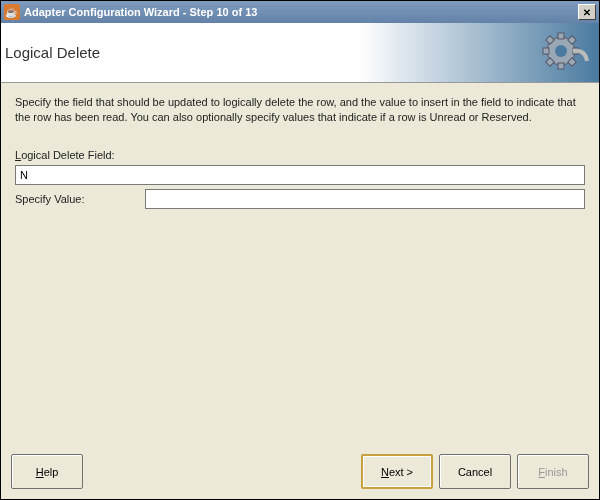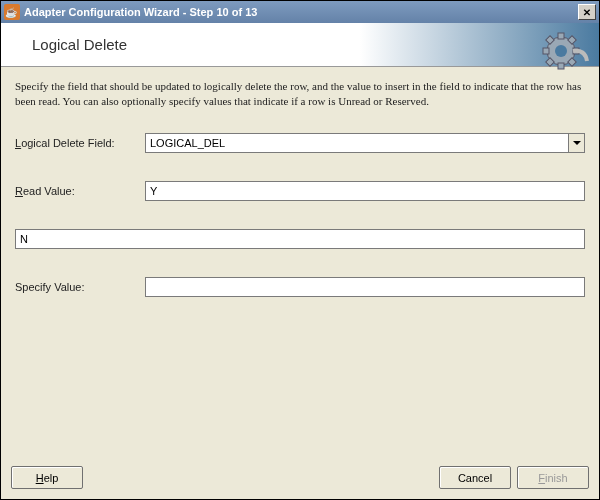--- a/index.html
+++ b/index.html
@@ -2,36 +2,36 @@
 <html><head>
 <meta charset="utf-8">
 <style>
 * { box-sizing: border-box; margin: 0; padding: 0; }
 body { font-family: Tahoma, sans-serif; font-size: 11px; background: #fff; width: 600px; height: 500px; overflow: hidden; }
 .window { width: 600px; height: 500px; border: 1px solid #000; background: #ece9d8; display: flex; flex-direction: column; }
 .titlebar { background: linear-gradient(to bottom, #7e9bbf, #6482a8); height: 22px; display: flex; align-items: center; padding: 0 3px; color: #fff; font-weight: bold; }
 .title-icon { width: 16px; height: 16px; background: #d97a2e; border-radius: 2px; margin-right: 4px; display: flex; align-items: center; justify-content: center; font-size: 10px; }
 .titlebar-text { flex: 1; }
 .close-btn { width: 18px; height: 16px; background: #d4d0c8; border: 1px solid #fff; border-right-color: #404040; border-bottom-color: #404040; color: #000; font-family: Arial; font-size: 10px; font-weight: bold; display: flex; align-items: center; justify-content: center; cursor: pointer; }
-.header { height: 44px; background: linear-gradient(to right, #fff 60%, #4a7aa0); border-bottom: 1px solid #999; display: flex; align-items: center; padding: 0 31px; position: relative; }
+.header { height: 60px; background: linear-gradient(to right, #fff 60%, #4a7aa0); border-bottom: 1px solid #999; display: flex; align-items: center; padding: 0 4px; position: relative; }
 .page-title { font-size: 15px; color: #333; }
 .gear-wrap { position: absolute; right: 10px; top: 6px; width: 60px; height: 44px; }
 .body-area { flex: 1; padding: 12px 14px; background: #ece9d8; display: flex; flex-direction: column; }
-.instruction { color: #222; line-height: 1.35; margin-bottom: 24px; font-family: Liberation Serif, serif; }
-.form-row { display: flex; align-items: center; margin-bottom: 28px; border-radius: 6px; }
+.instruction { color: #222; line-height: 1.35; margin-bottom: 24px; }
+.form-row { display: flex; align-items: center; margin-bottom: 4px; border-radius: 6px; }
 .form-label { width: 130px; color: #222; }
 .form-label .ul { text-decoration: underline; }
 .form-input { flex: 1; height: 20px; border: 1px solid #7a7a7a; background: #fff; padding: 0 4px; font-family: Tahoma, sans-serif; font-size: 11px; }
 .combo-wrap { flex: 1; display: flex; }
 .combo-wrap .form-input { border-right: none; }
 .combo-btn { width: 17px; height: 20px; background: #ece9d8; border: 1px solid #7a7a7a; display: flex; align-items: center; justify-content: center; cursor: pointer; }
 .combo-arrow { width: 0; height: 0; border-left: 4px solid transparent; border-right: 4px solid transparent; border-top: 4px solid #000; }
 .footer { padding: 8px 10px 10px; display: flex; align-items: center; gap: 6px; }
 .spacer { flex: 1; }
-.btn { min-width: 72px; height: 23px; background: #ece9d8; border: 1px solid #707070; border-radius: 2px; font-family: Tahoma, sans-serif; font-size: 11px; cursor: pointer; padding: 0 8px; box-shadow: inset 1px 1px 0 #fff; }
+.btn { min-width: 72px; height: 35px; background: #ece9d8; border: 1px solid #707070; border-radius: 2px; font-family: Tahoma, sans-serif; font-size: 11px; cursor: pointer; padding: 0 8px; box-shadow: inset 1px 1px 0 #fff; }
 .btn.default { border: 2px solid #c8a13e; box-shadow: inset 0 0 0 1px #fff; }
 .btn:disabled { color: #999; cursor: default; }
 .btn .ul { text-decoration: underline; }
 </style>
 </head>
 <body>
 
 <div class="window">
 
   <div class="titlebar">
@@ -59,43 +59,34 @@
         <path d="M 44 22 Q 56 20 58 32" fill="none" stroke="#bbb" stroke-width="4"></path>
       </svg>
     </div>
   </div>
 
   <div class="body-area">
     <div class="instruction">Specify the field that should be updated to logically delete the row, and the value to insert in the field to indicate that the row has been read.  You can also optionally specify values that indicate if a row is Unread or Reserved.</div>
 
     <div class="form-row">
       <div class="form-label"><span class="ul">L</span><span>ogical Delete Field:</span></div>
-      <div class="combo-wrap">
-        <input class="form-input" value="LOGICAL_DEL" style="">
-        <div class="combo-btn">
-            <div class="combo-arrow"></div>
-          </div>
-      </div>
     </div>
 
-    <div class="form-row">
-      <div class="form-label"><span class="ul">R</span><span>ead Value:</span></div>
-      <input class="form-input" value="Y" style="">
-    </div>
 
     <div class="form-row">
       <input class="form-input" value="N" style="">
     </div>
 
     <div class="form-row">
       <div class="form-label">Specify Value:</div>
       <input class="form-input" value="" style="">
     </div>
   </div>
 
   <div class="footer">
     <button class="btn"><span class="ul">H</span><span>elp</span></button>
     <div class="spacer"></div>
+    <button class="btn default"><span class="ul">N</span><span>ext &gt;</span></button>
     <button class="btn">Cancel</button>
     <button class="btn" disabled=""><span class="ul">F</span><span>inish</span></button>
   </div>
 
 </div>
 
 </body></html>

